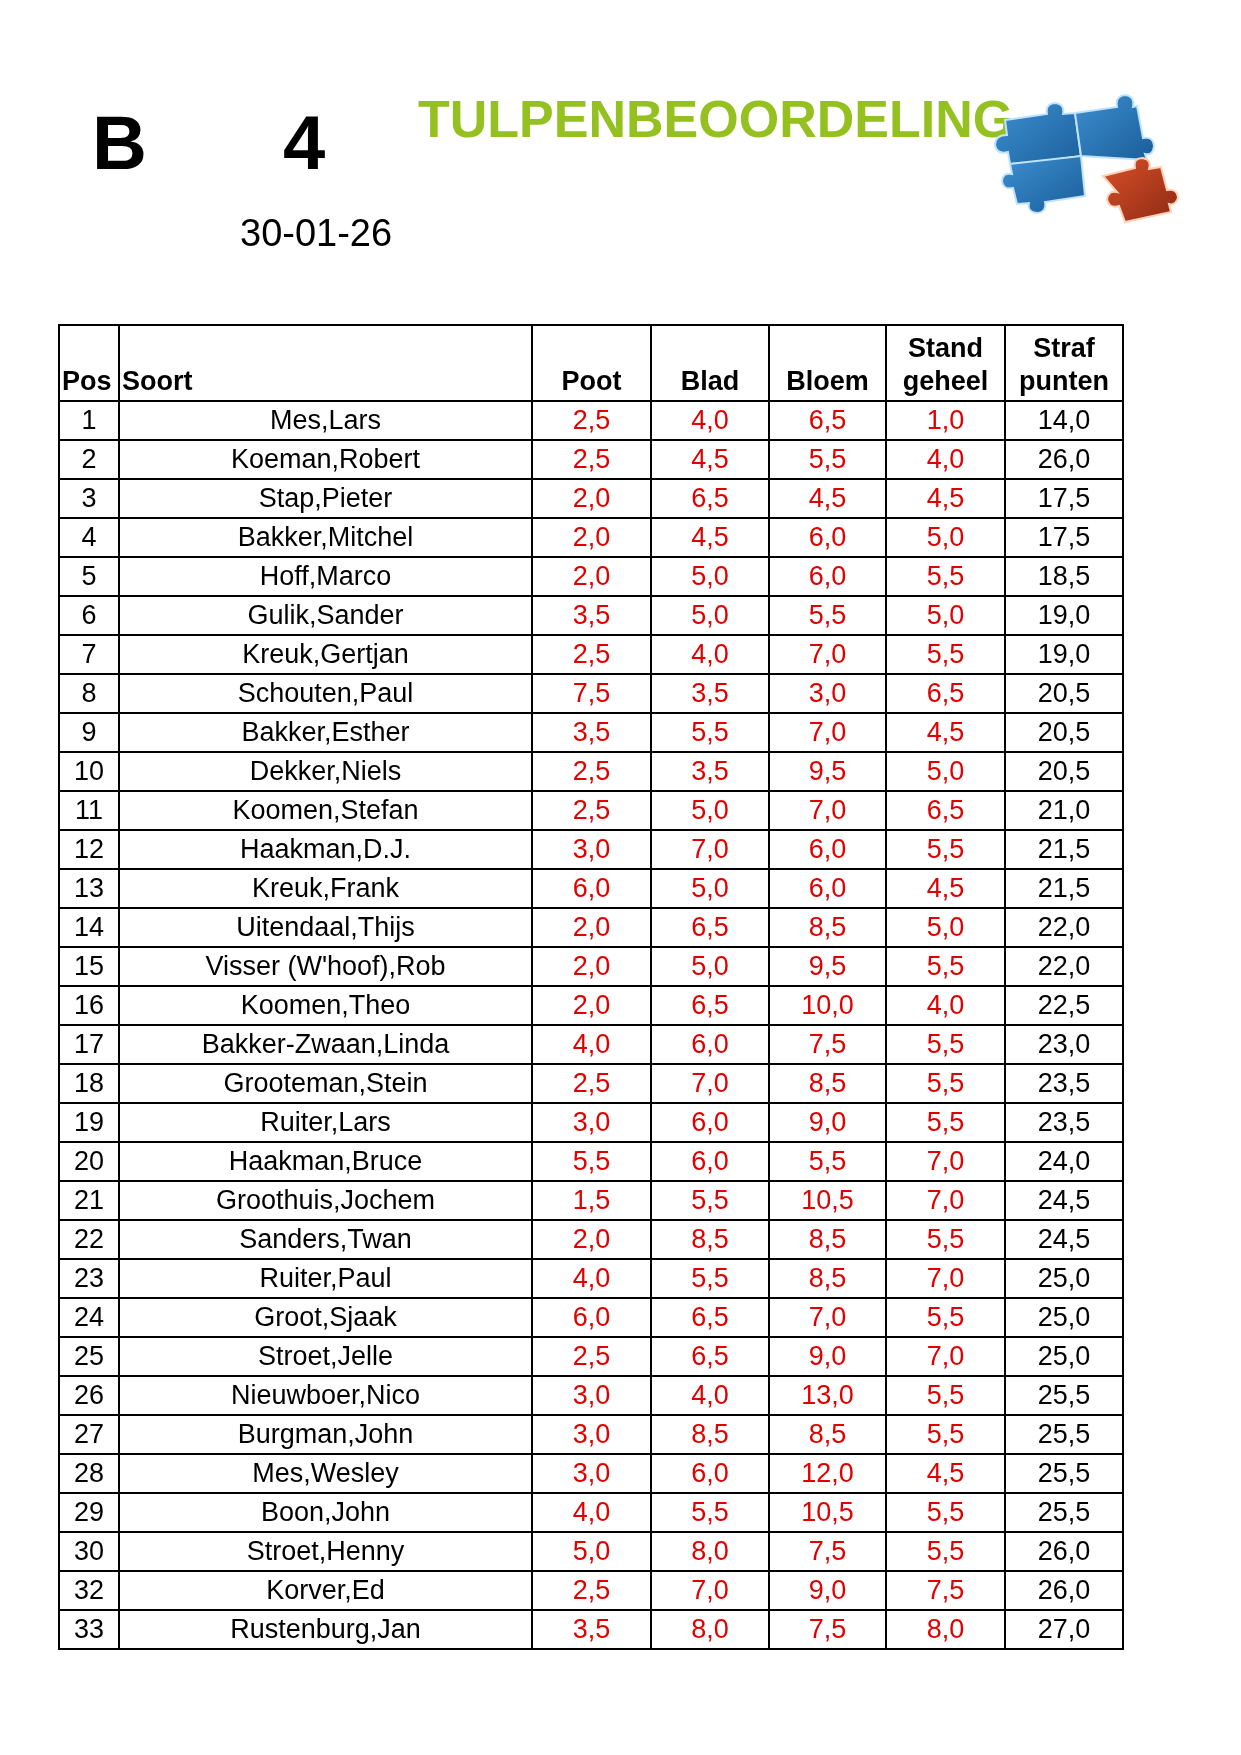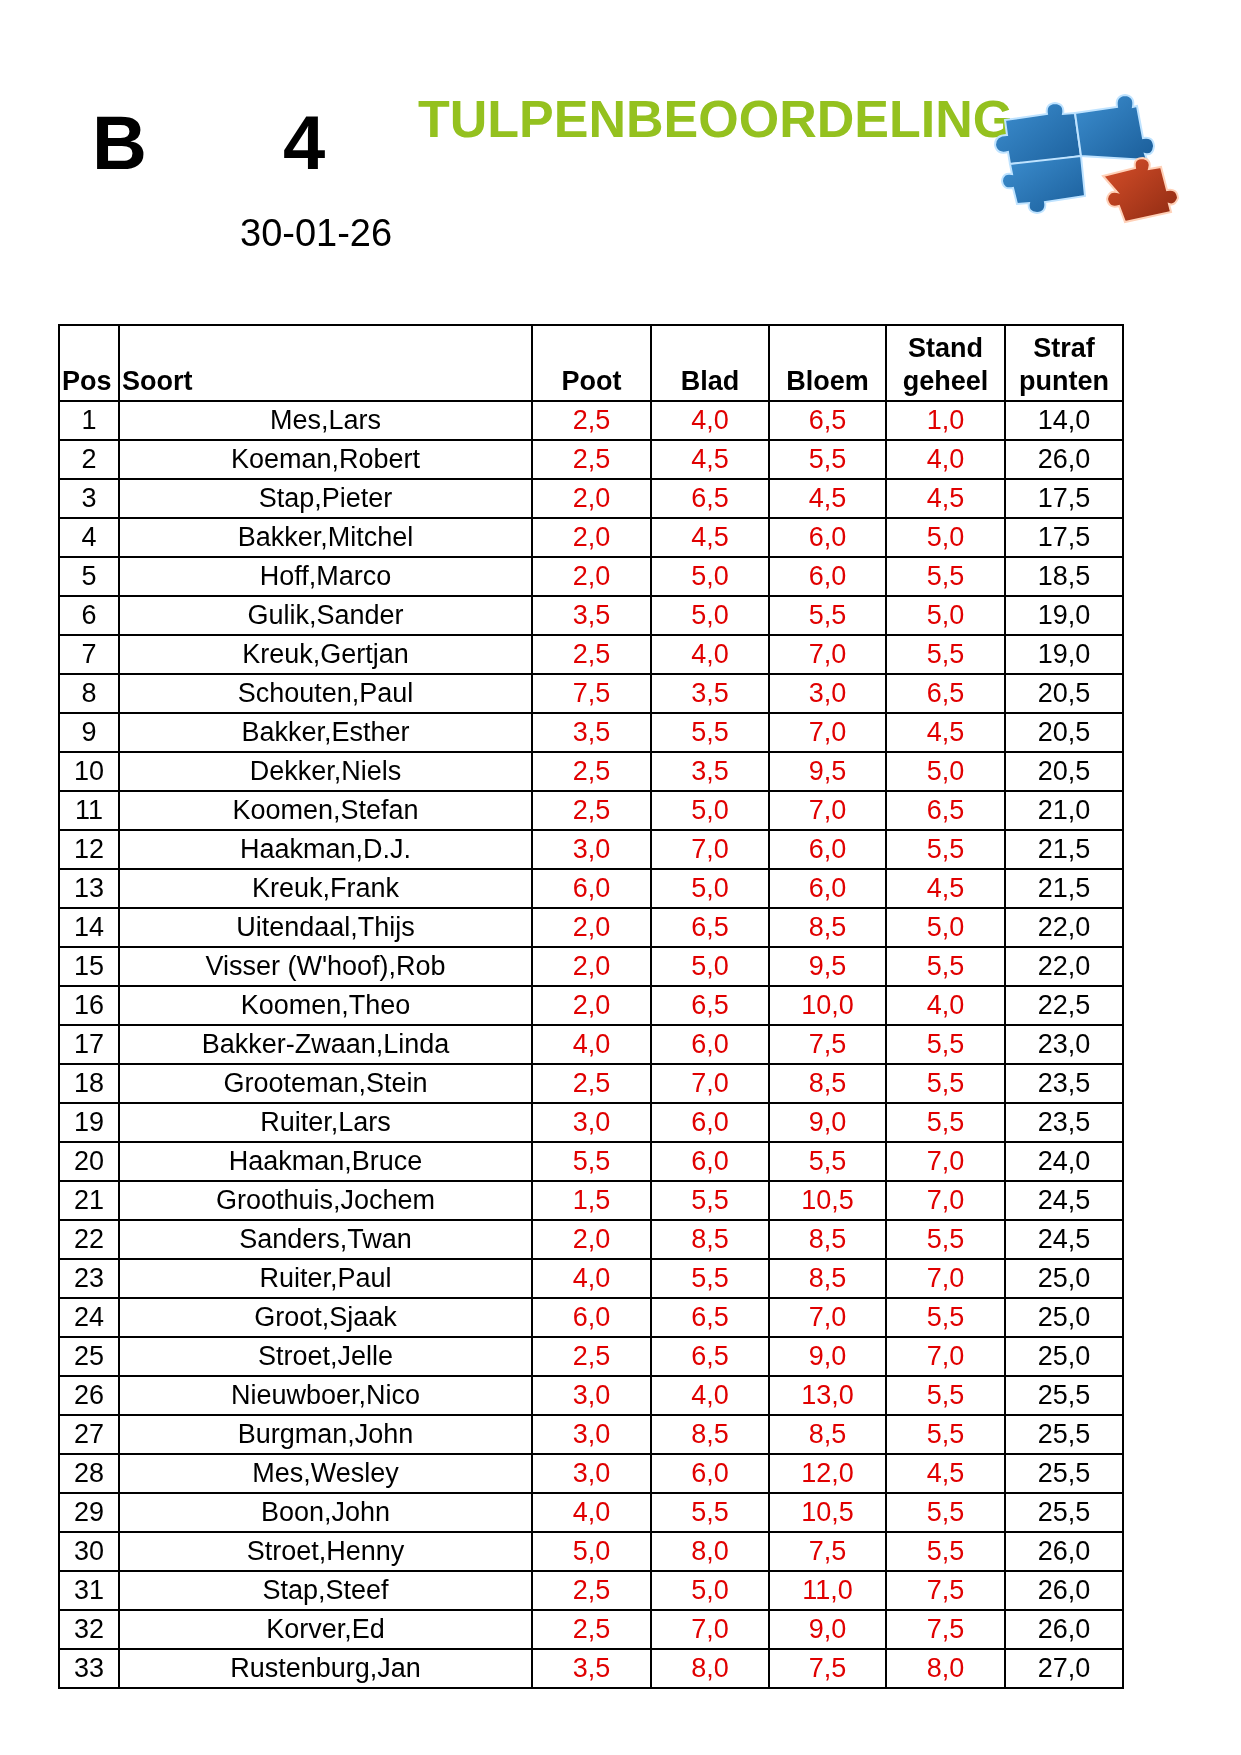--- a/index.html
+++ b/index.html
@@ -338,29 +338,20 @@
       <tr>
         <td class="pos">30</td>
         <td class="name">Stroet,Henny</td>
         <td class="red">5,0</td>
         <td class="red">8,0</td>
         <td class="red">7,5</td>
         <td class="red">5,5</td>
         <td class="total">26,0</td>
       </tr>
       <tr>
-        <td class="pos">31</td>
-        <td class="name">Stap,Steef</td>
-        <td class="red">2,5</td>
-        <td class="red">5,0</td>
-        <td class="red">11,0</td>
-        <td class="red">7,5</td>
-        <td class="total">26,0</td>
-      </tr>
-      <tr>
         <td class="pos">32</td>
         <td class="name">Korver,Ed</td>
         <td class="red">2,5</td>
         <td class="red">7,0</td>
         <td class="red">9,0</td>
         <td class="red">7,5</td>
         <td class="total">26,0</td>
       </tr>
       <tr>
         <td class="pos">33</td>

